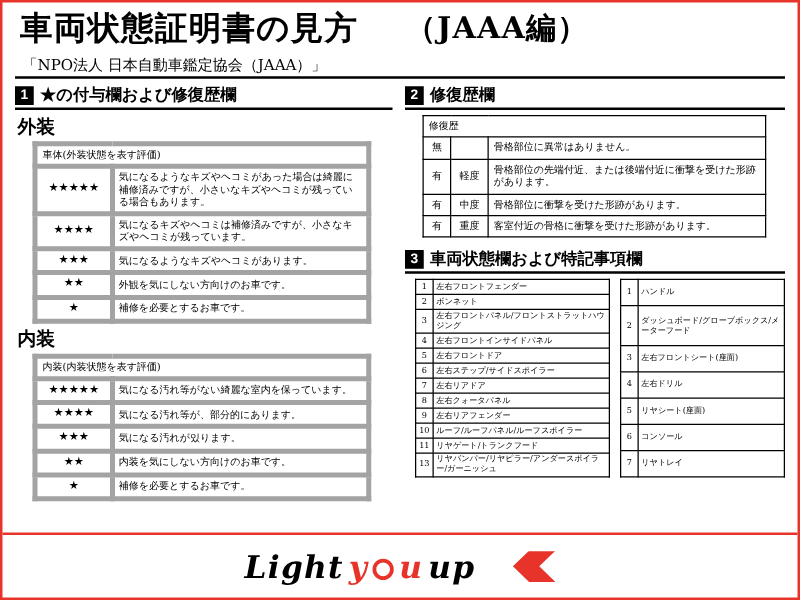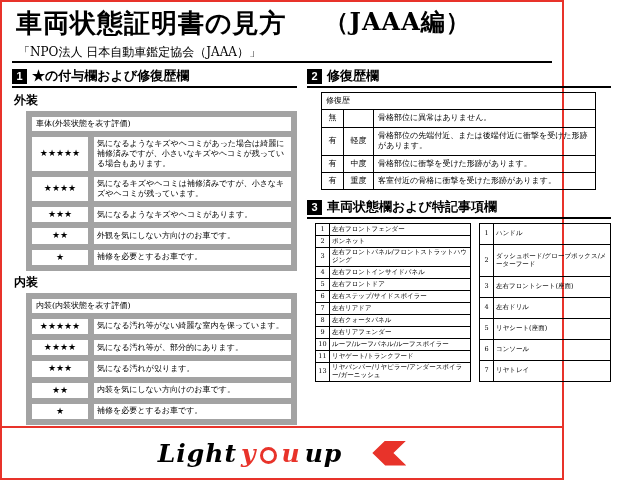--- a/index.html
+++ b/index.html
@@ -6,21 +6,21 @@
   html, body { margin:0; padding:0; }
   body {
     width: 640px; height: 480px;
     background: #ffffff;
     font-family: "Liberation Sans", sans-serif;
     color: #000;
     overflow: hidden;
   }
   .page {
     position: relative;
-    width: 564px; height: 480px;
+    width: 640px; height: 480px;
     border: 2px solid #e8332a;
     background: #fff;
   }
   
   .header {
     position: relative;
     height: 56px;
     padding: 4px 14px 0 14px;
   }
   .title-row {
@@ -75,32 +75,32 @@
     display: flex; align-items: center; justify-content: center;
     font-family: "Liberation Sans", sans-serif;
   }
   .sec-title {
     font-family: "DejaVu Serif", serif;
     font-weight: bold;
     font-size: 13px;
   }
   .grp-label {
     font-family: Liberation Sans, sans-serif;
-    font-size: 12px;
+    font-size: 15px;
     font-weight: bold;
     margin: 3px 0 2px 2px;
   }
   table {
     border-collapse: collapse;
     width: 100%;
     font-family: "DejaVu Serif", serif;
   }
   .rate-table { margin-left: 14px; width: 271px; }
   .rate-table td {
-    border: 6px solid #a3a3a3;
+    border: 4px solid #a3a3a3;
     font-size: 8px;
     padding: 2px 3px;
     vertical-align: middle;
     line-height: 1.25;
   }
   .rate-table td.head {
     text-align: left;
     font-size: 8px;
     padding: 2px 4px;
   }

